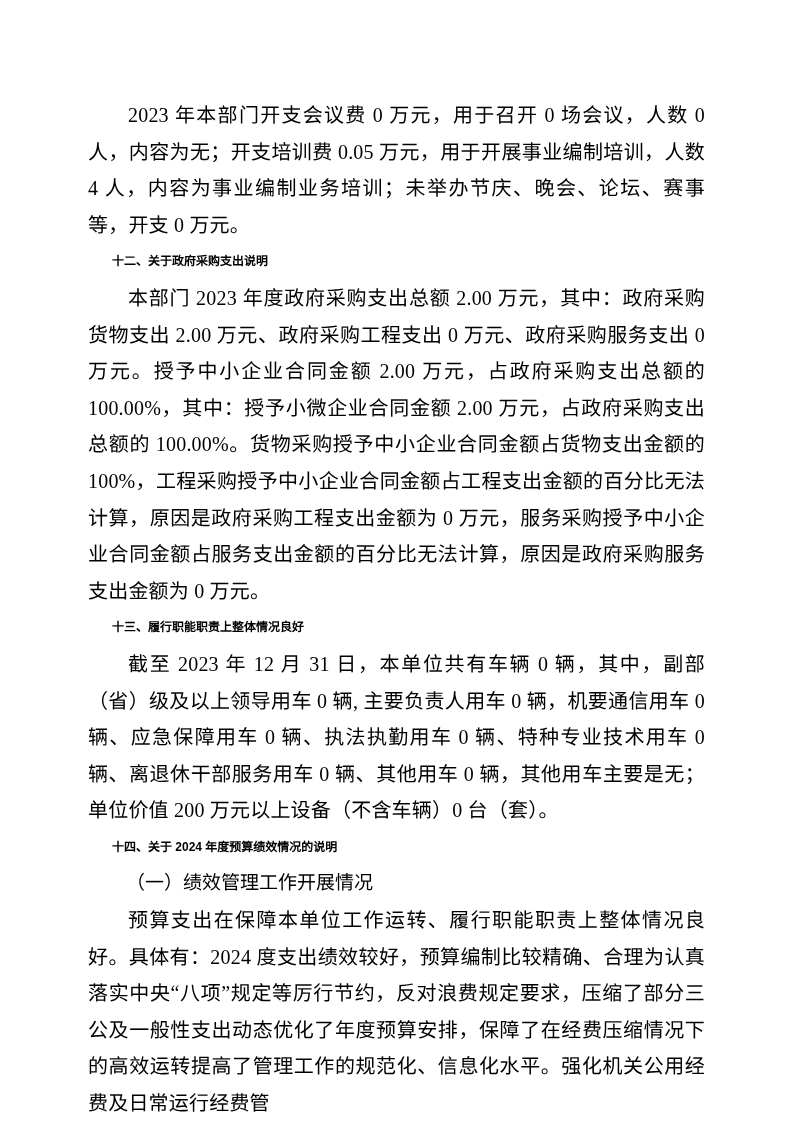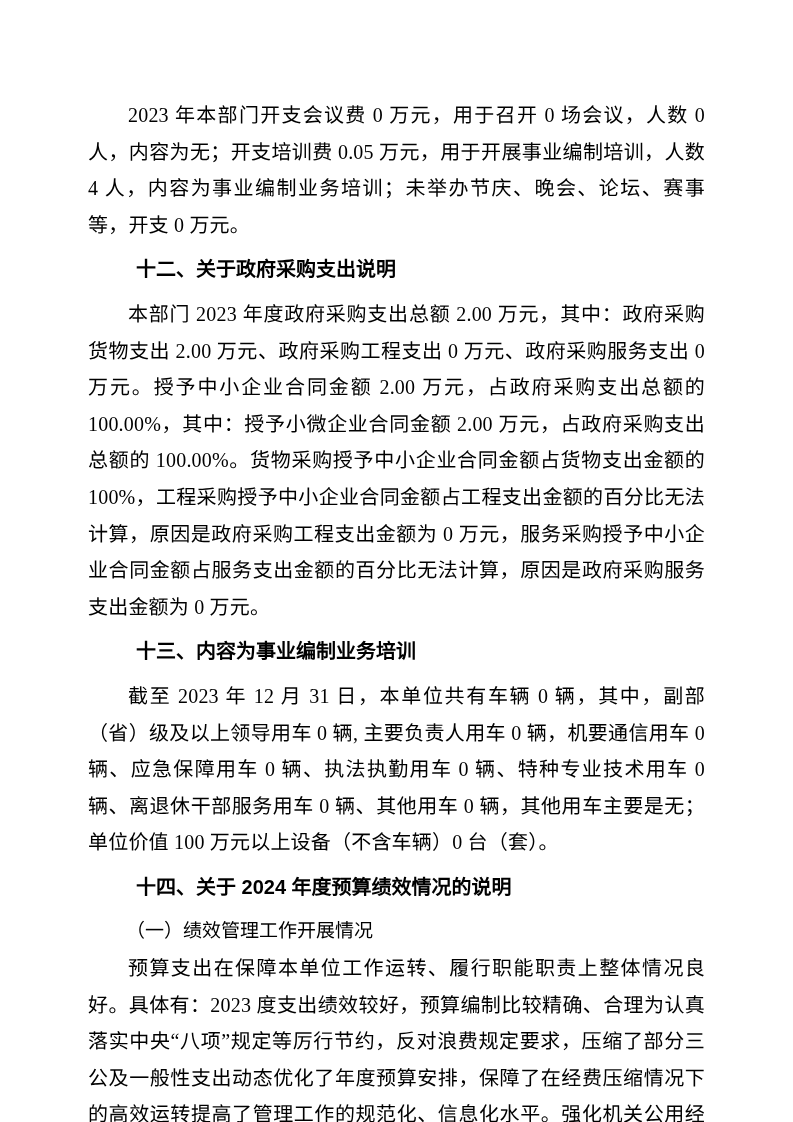--- a/index.html
+++ b/index.html
@@ -27,25 +27,25 @@
     line-height: 36.6px;
     text-align: justify;
     text-justify: inter-ideograph;
     text-indent: 2em;
     margin: 0;
     color: #000000;
     letter-spacing: 0.2px;
   }
   .heading {
     font-family: "Liberation Sans", "DejaVu Sans", sans-serif;
-    font-size: 20px;
+    font-size: 12px;
     font-weight: bold;
     line-height: 36.6px;
     text-indent: 2em;
-    margin: 8px;
+    margin: 0;
     color: #000000;
   }
   .subheading {
     font-family: "Liberation Sans", "DejaVu Sans", sans-serif;
     font-size: 19px;
     font-weight: normal;
     line-height: 36.6px;
     text-indent: 2em;
     margin: 0;
     color: #000000;
@@ -56,24 +56,24 @@
 
 <div class="page">
   <div class="doc-body">
 
     <p class="para">2023 年本部门开支会议费 0 万元，用于召开 0 场会议，人数 0 人，内容为无；开支培训费 0.05 万元，用于开展事业编制培训，人数 4 人，内容为事业编制业务培训；未举办节庆、晚会、论坛、赛事等，开支 0 万元。</p>
 
     <h3 class="heading">十二、关于政府采购支出说明</h3>
 
     <p class="para">本部门 2023 年度政府采购支出总额 2.00 万元，其中：政府采购货物支出 2.00 万元、政府采购工程支出 0 万元、政府采购服务支出 0 万元。授予中小企业合同金额 2.00 万元，占政府采购支出总额的 100.00%，其中：授予小微企业合同金额 2.00 万元，占政府采购支出总额的 100.00%。货物采购授予中小企业合同金额占货物支出金额的 100%，工程采购授予中小企业合同金额占工程支出金额的百分比无法计算，原因是政府采购工程支出金额为 0 万元，服务采购授予中小企业合同金额占服务支出金额的百分比无法计算，原因是政府采购服务支出金额为 0 万元。</p>
 
-    <h3 class="heading">十三、内容为事业编制业务培训</h3>
+    <h3 class="heading">十三、履行职能职责上整体情况良好</h3>
 
-    <p class="para">截至 2023 年 12 月 31 日，本单位共有车辆 0 辆，其中，副部（省）级及以上领导用车 0 辆, 主要负责人用车 0 辆，机要通信用车 0 辆、应急保障用车 0 辆、执法执勤用车 0 辆、特种专业技术用车 0 辆、离退休干部服务用车 0 辆、其他用车 0 辆，其他用车主要是无；单位价值 100 万元以上设备（不含车辆）0 台（套）。</p>
+    <p class="para">截至 2023 年 12 月 31 日，本单位共有车辆 0 辆，其中，副部（省）级及以上领导用车 0 辆, 主要负责人用车 0 辆，机要通信用车 0 辆、应急保障用车 0 辆、执法执勤用车 0 辆、特种专业技术用车 0 辆、离退休干部服务用车 0 辆、其他用车 0 辆，其他用车主要是无；单位价值 200 万元以上设备（不含车辆）0 台（套）。</p>
 
     <h3 class="heading">十四、关于 2024 年度预算绩效情况的说明</h3>
 
     <h4 class="subheading">（一）绩效管理工作开展情况</h4>
 
-    <p class="para">预算支出在保障本单位工作运转、履行职能职责上整体情况良好。具体有：2023 度支出绩效较好，预算编制比较精确、合理为认真落实中央“八项”规定等厉行节约，反对浪费规定要求，压缩了部分三公及一般性支出动态优化了年度预算安排，保障了在经费压缩情况下的高效运转提高了管理工作的规范化、信息化水平。强化机关公用经费及日常运行经费管</p>
+    <p class="para">预算支出在保障本单位工作运转、履行职能职责上整体情况良好。具体有：2024 度支出绩效较好，预算编制比较精确、合理为认真落实中央“八项”规定等厉行节约，反对浪费规定要求，压缩了部分三公及一般性支出动态优化了年度预算安排，保障了在经费压缩情况下的高效运转提高了管理工作的规范化、信息化水平。强化机关公用经费及日常运行经费管</p>
 
   </div>
 </div>
 
 </body></html>

